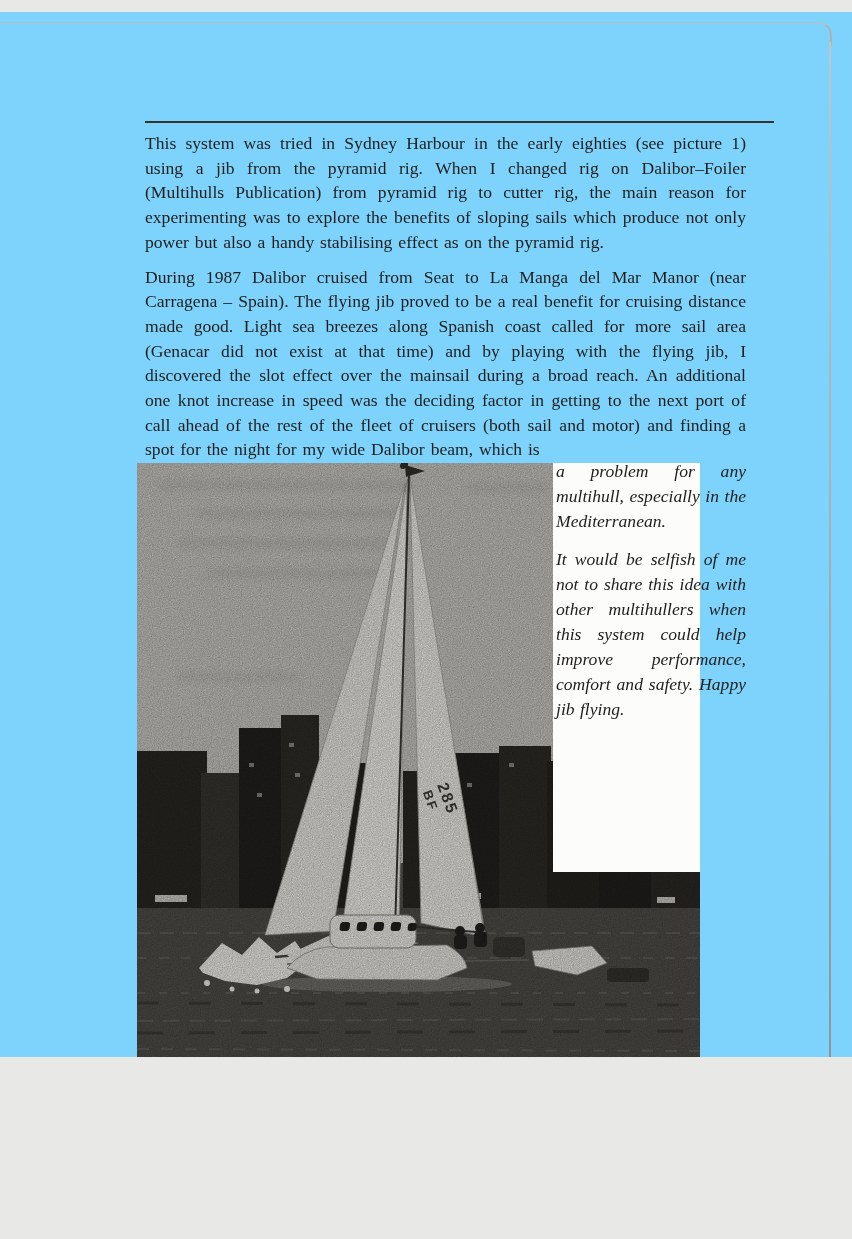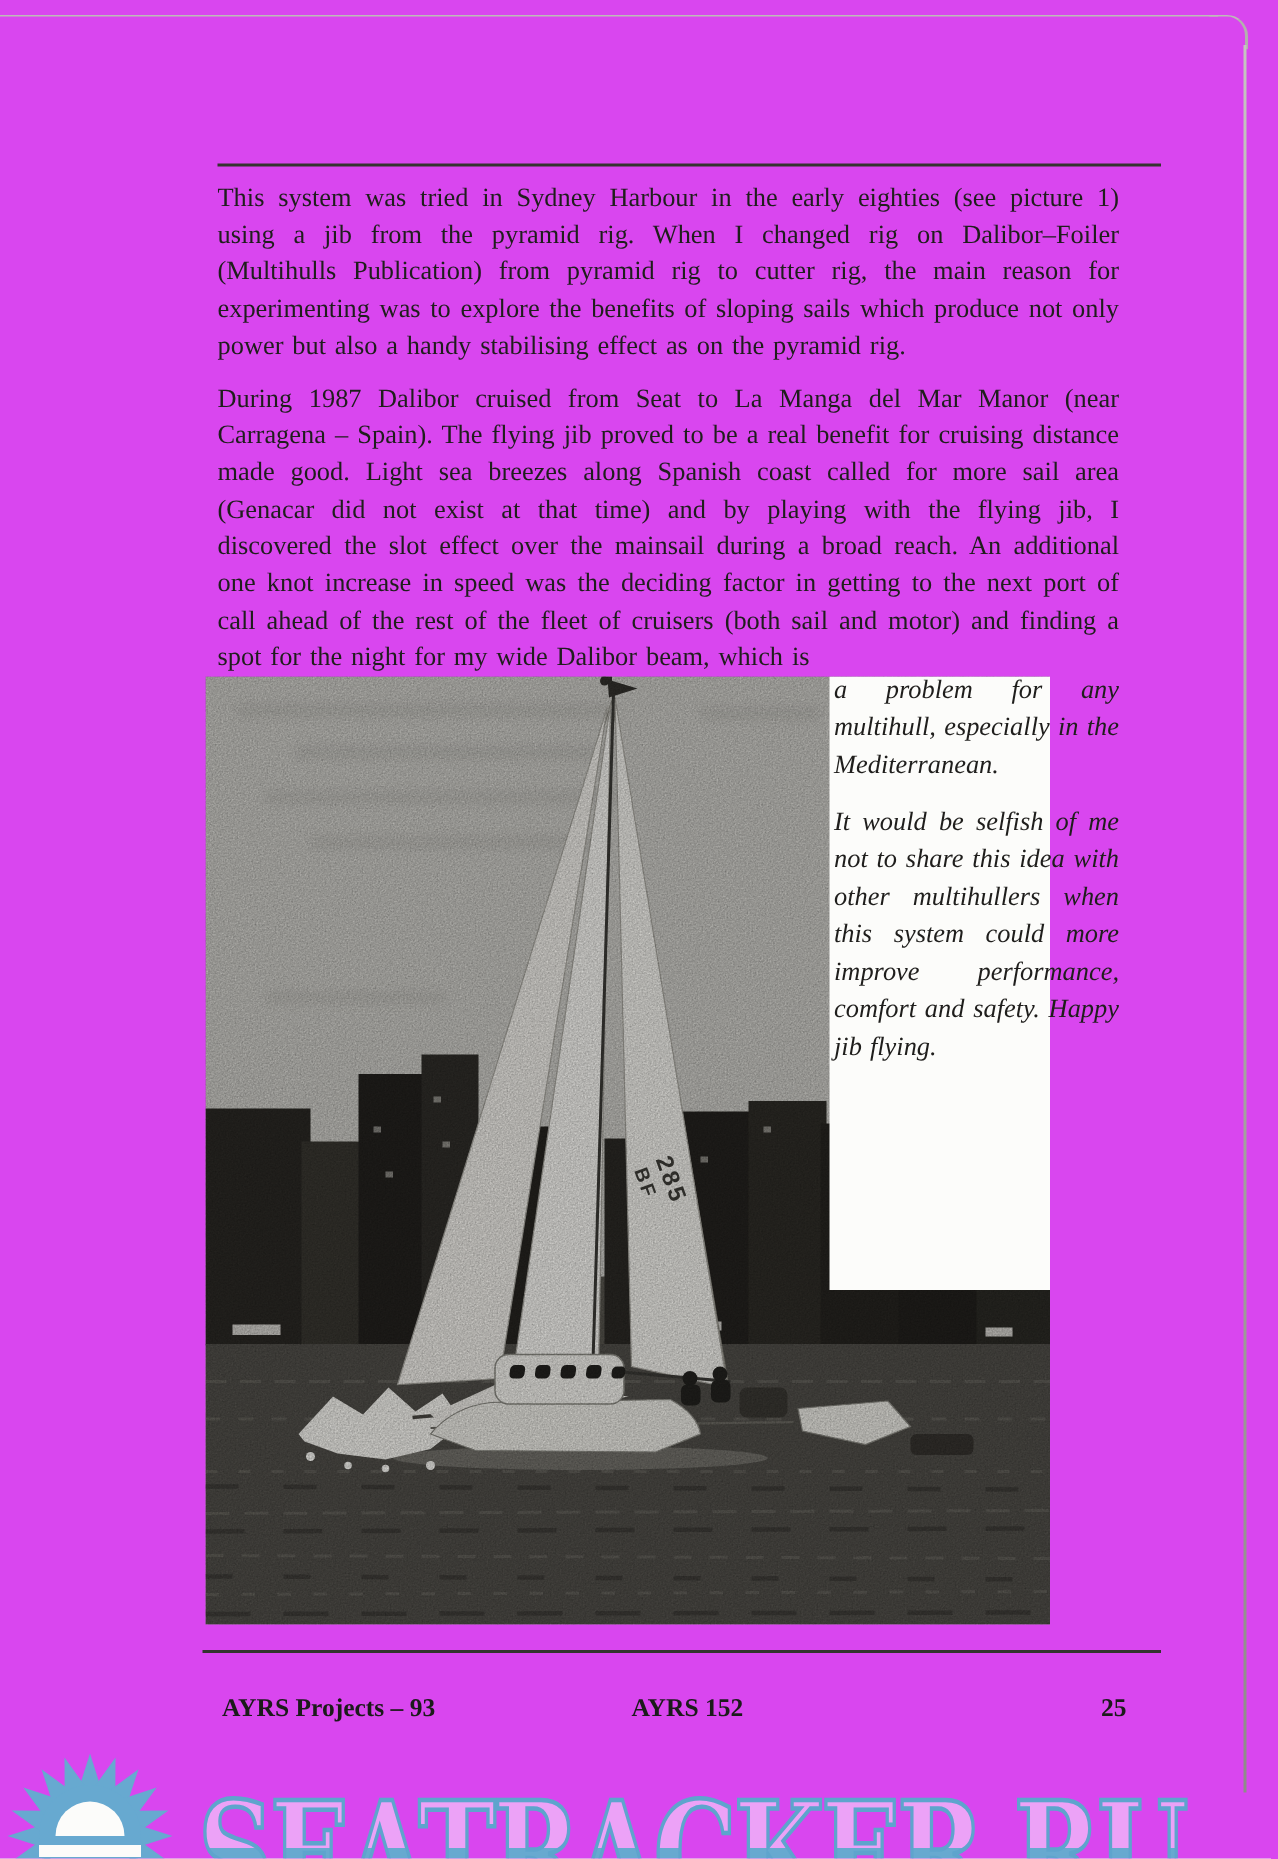--- a/index.html
+++ b/index.html
@@ -1,18 +1,18 @@
 <!DOCTYPE html>
 <html><head>
 <meta charset="utf-8">
 <style>
   html,body{margin:0;padding:0;background:#e8e8e6;}
   .page{
-    position:relative;width:852px;height:1239px;margin:0 auto;
-    background:#d946ef;overflow:hidden;
+    position:relative;width:852px;height:1045px;margin:12px auto;
+    background:#7dd3fc;overflow:hidden;
     font-family:"Liberation Serif", serif;color:#1f1e1c;
   }
   
   .edge-top{position:absolute;left:0;top:10px;width:812px;height:1px;background:#bdbbb7;}
   .edge-corner{position:absolute;left:806px;top:10px;width:24px;height:22px;
     border-top:1px solid #bdbbb7;border-right:2px solid #b3b1ad;border-top-right-radius:14px;}
   .edge-right{position:absolute;left:829px;top:30px;width:2px;height:1165px;
     background:linear-gradient(#c6c4c0,#8e8c88);}
   
   .rule-top{position:absolute;left:145px;top:109px;width:629px;height:2px;background:#34342f;}
@@ -181,21 +181,21 @@
       </g>
 
       <rect width="563" height="632" filter="url(#grain)" opacity="0.5"></rect>
 
       <rect x="416" y="0" width="147" height="409" fill="#fcfcfa"></rect>
     </svg>
   </div>
 
   <div class="side-col">
     <p>a problem for any multihull, especially in the Mediterranean.</p>
-    <p>It would be selfish of me not to share this idea with other multihullers when this system could more improve performance, comfort and safety. Happy jib flying.</p>
+    <p>It would be selfish of me not to share this idea with other multihullers when this system could help improve performance, comfort and safety. Happy jib flying.</p>
   </div>
 
   <div class="rule-bottom"></div>
 
   <div class="footer">
     <span class="f-left">AYRS Projects – 93</span>
     <span class="f-center">AYRS 152</span>
     <span class="f-right">25</span>
   </div>
 

